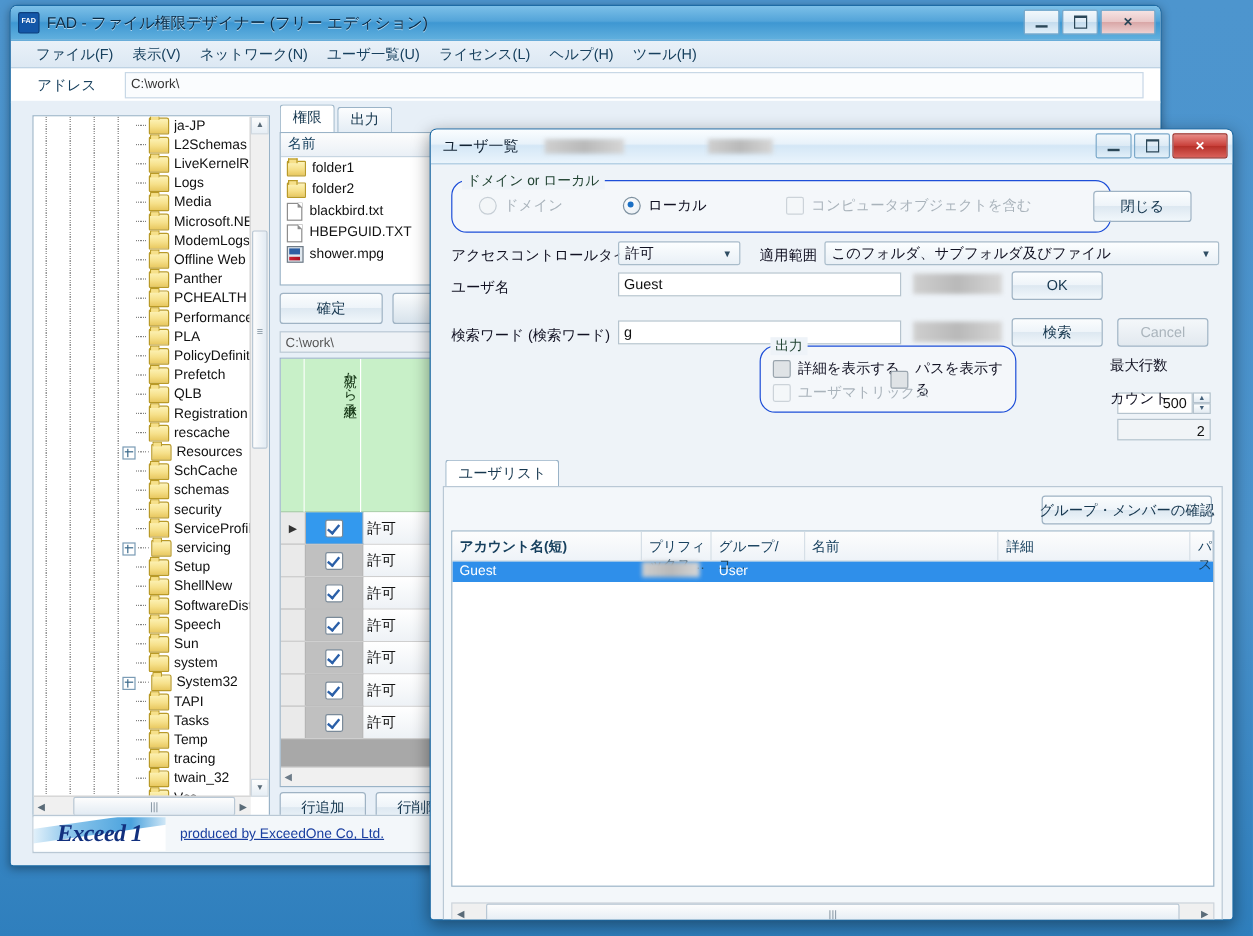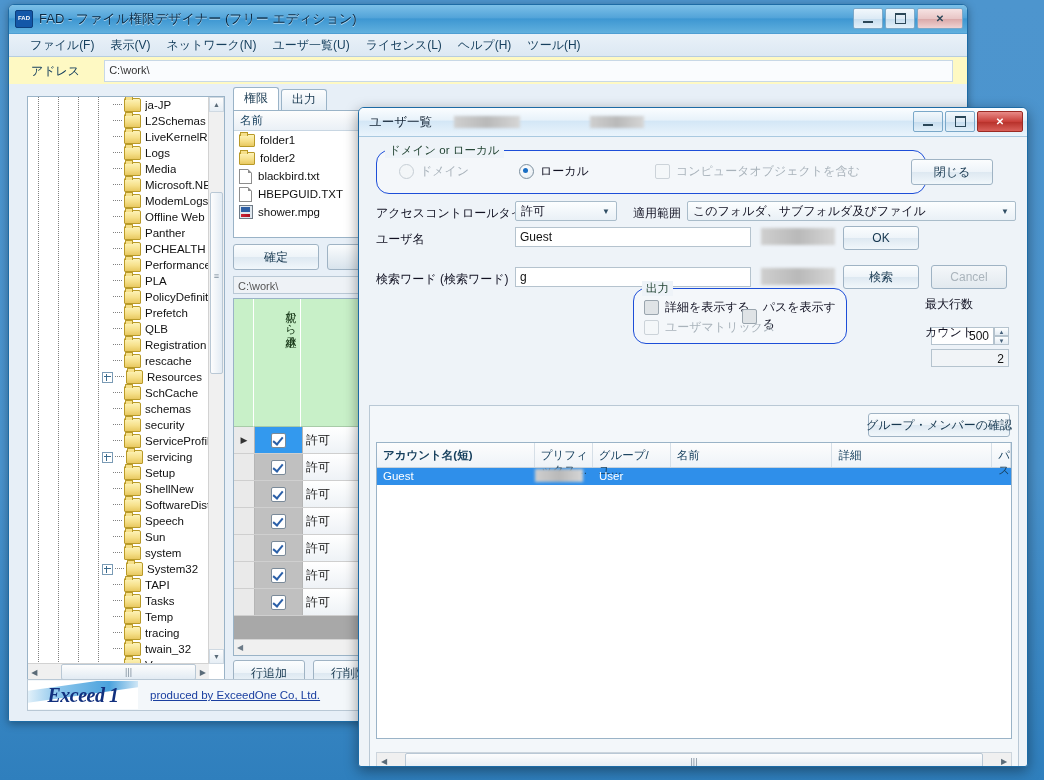--- a/index.html
+++ b/index.html
@@ -68,21 +68,21 @@
     height: 22px;
     background: linear-gradient(180deg,#e9f1f8 0%, #dce8f3 100%);
     border-bottom: 1px solid #b7cddf;
     display: flex; align-items: center; gap: 2px;
     padding-left: 14px;
   }
   .menu-item { padding: 2px 7px; font-size: 12px; color: #17405e; white-space: nowrap; }
 
   #addressbar {
     height: 28px;
-    background: #fef9c3;
+    background: #ffffff;
     border-bottom: 1px solid #c2d3e2;
     display: flex; align-items: center;
     padding-left: 22px;
   }
   #addressbar .lbl { font-size: 12px; color: #17405e; margin-right: 24px;}
   #addr-field {
     flex: 1; margin-right: 14px; height: 18px;
     background: #fafcfe; border: 1px solid #c8d8e6;
     font-size: 11px; color: #333; padding: 1px 4px; line-height: 16px;
   }
@@ -1023,20 +1023,23 @@
       <div class="spin" style="left:572px; top:191px; width:78px; height:18px;">
         <div class="val">500</div>
         <div class="arrows">
           <div>▲</div>
           <div>▼</div>
         </div>
       </div>
       <div class="lbl" style="position:absolute; left:566px; top:188px;">カウント</div>
       <div class="txtbox" style="position:absolute; left:572px; top:213px; width:78px; height:18px; background:#f1f4f7; text-align:right;">2</div>
 
+      <div id="userlist-tabstrip" class="tabstrip">
+        <div class="tab active">ユーザリスト</div>
+      </div>
 
       <div id="userlist-panel">
         <div id="grp-btn" class="btn">グループ・メンバーの確認</div>
 
         <div id="ul-table">
           <div id="ul-head">
             <div style="width:158px;font-weight:bold;">アカウント名(短)</div>
             <div style="width:58px;">プリフィックス…</div>
             <div style="width:78px;">グループ/ユ…</div>
             <div style="width:162px;">名前</div>

